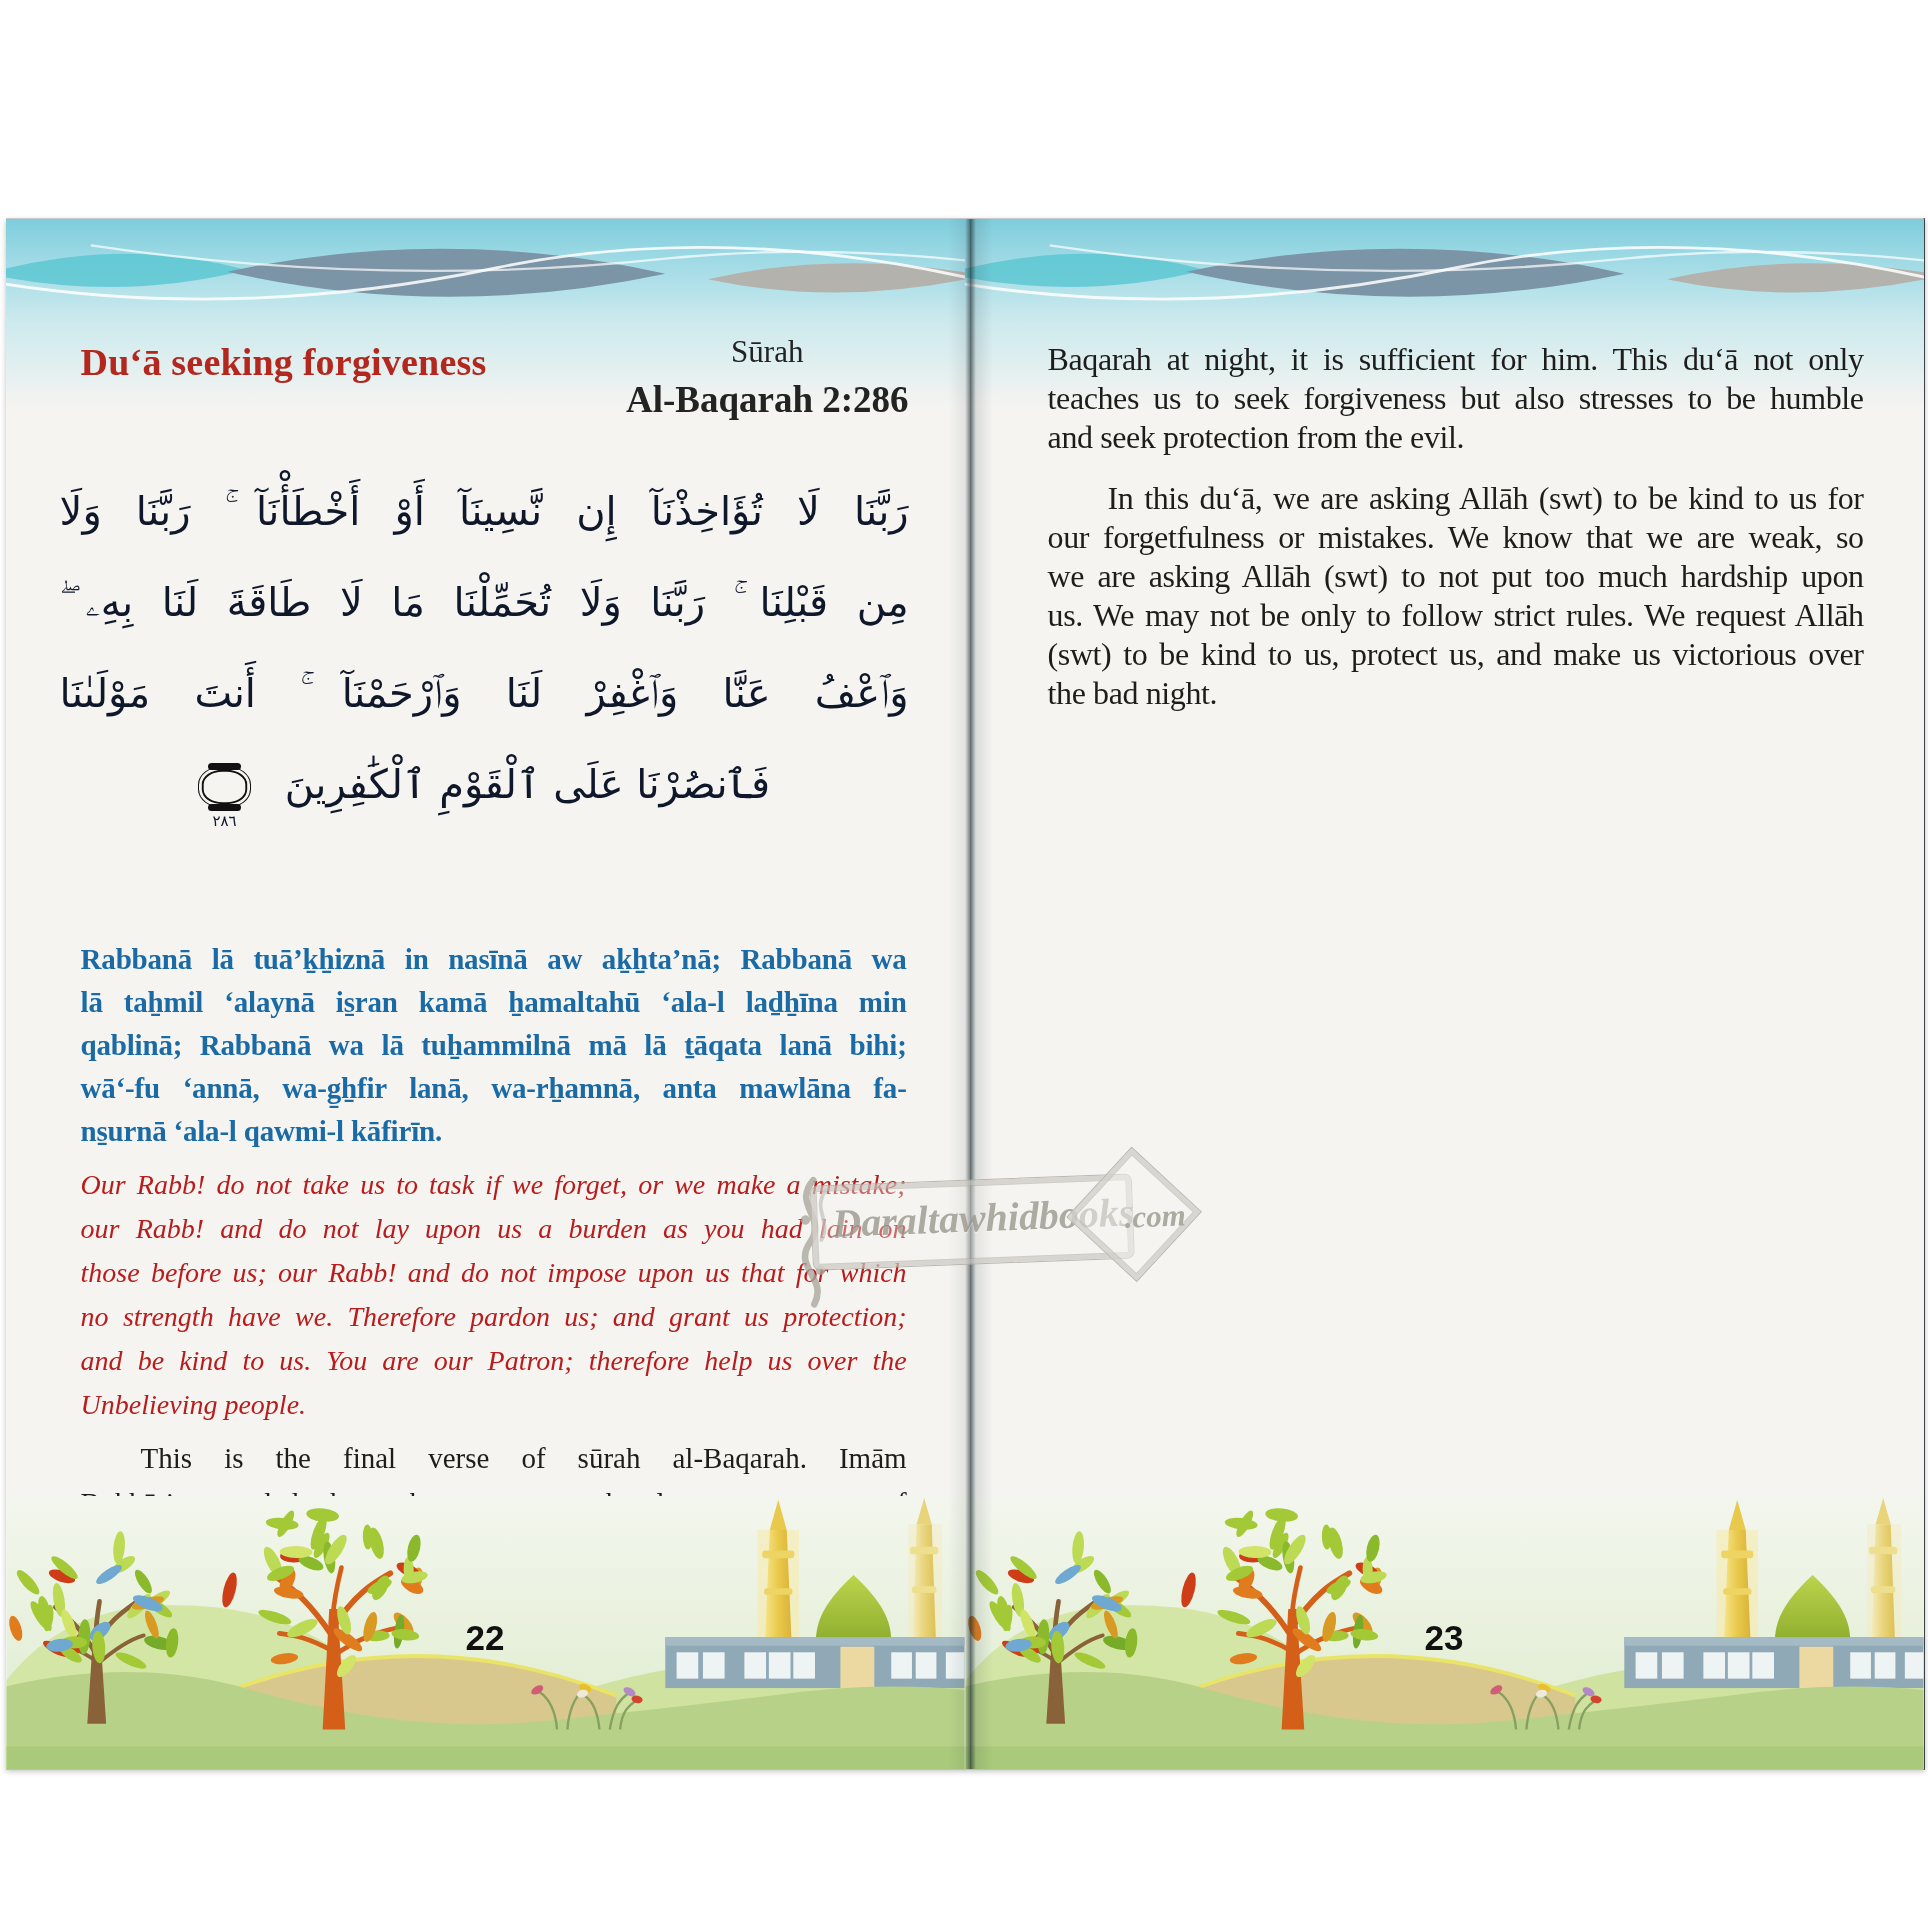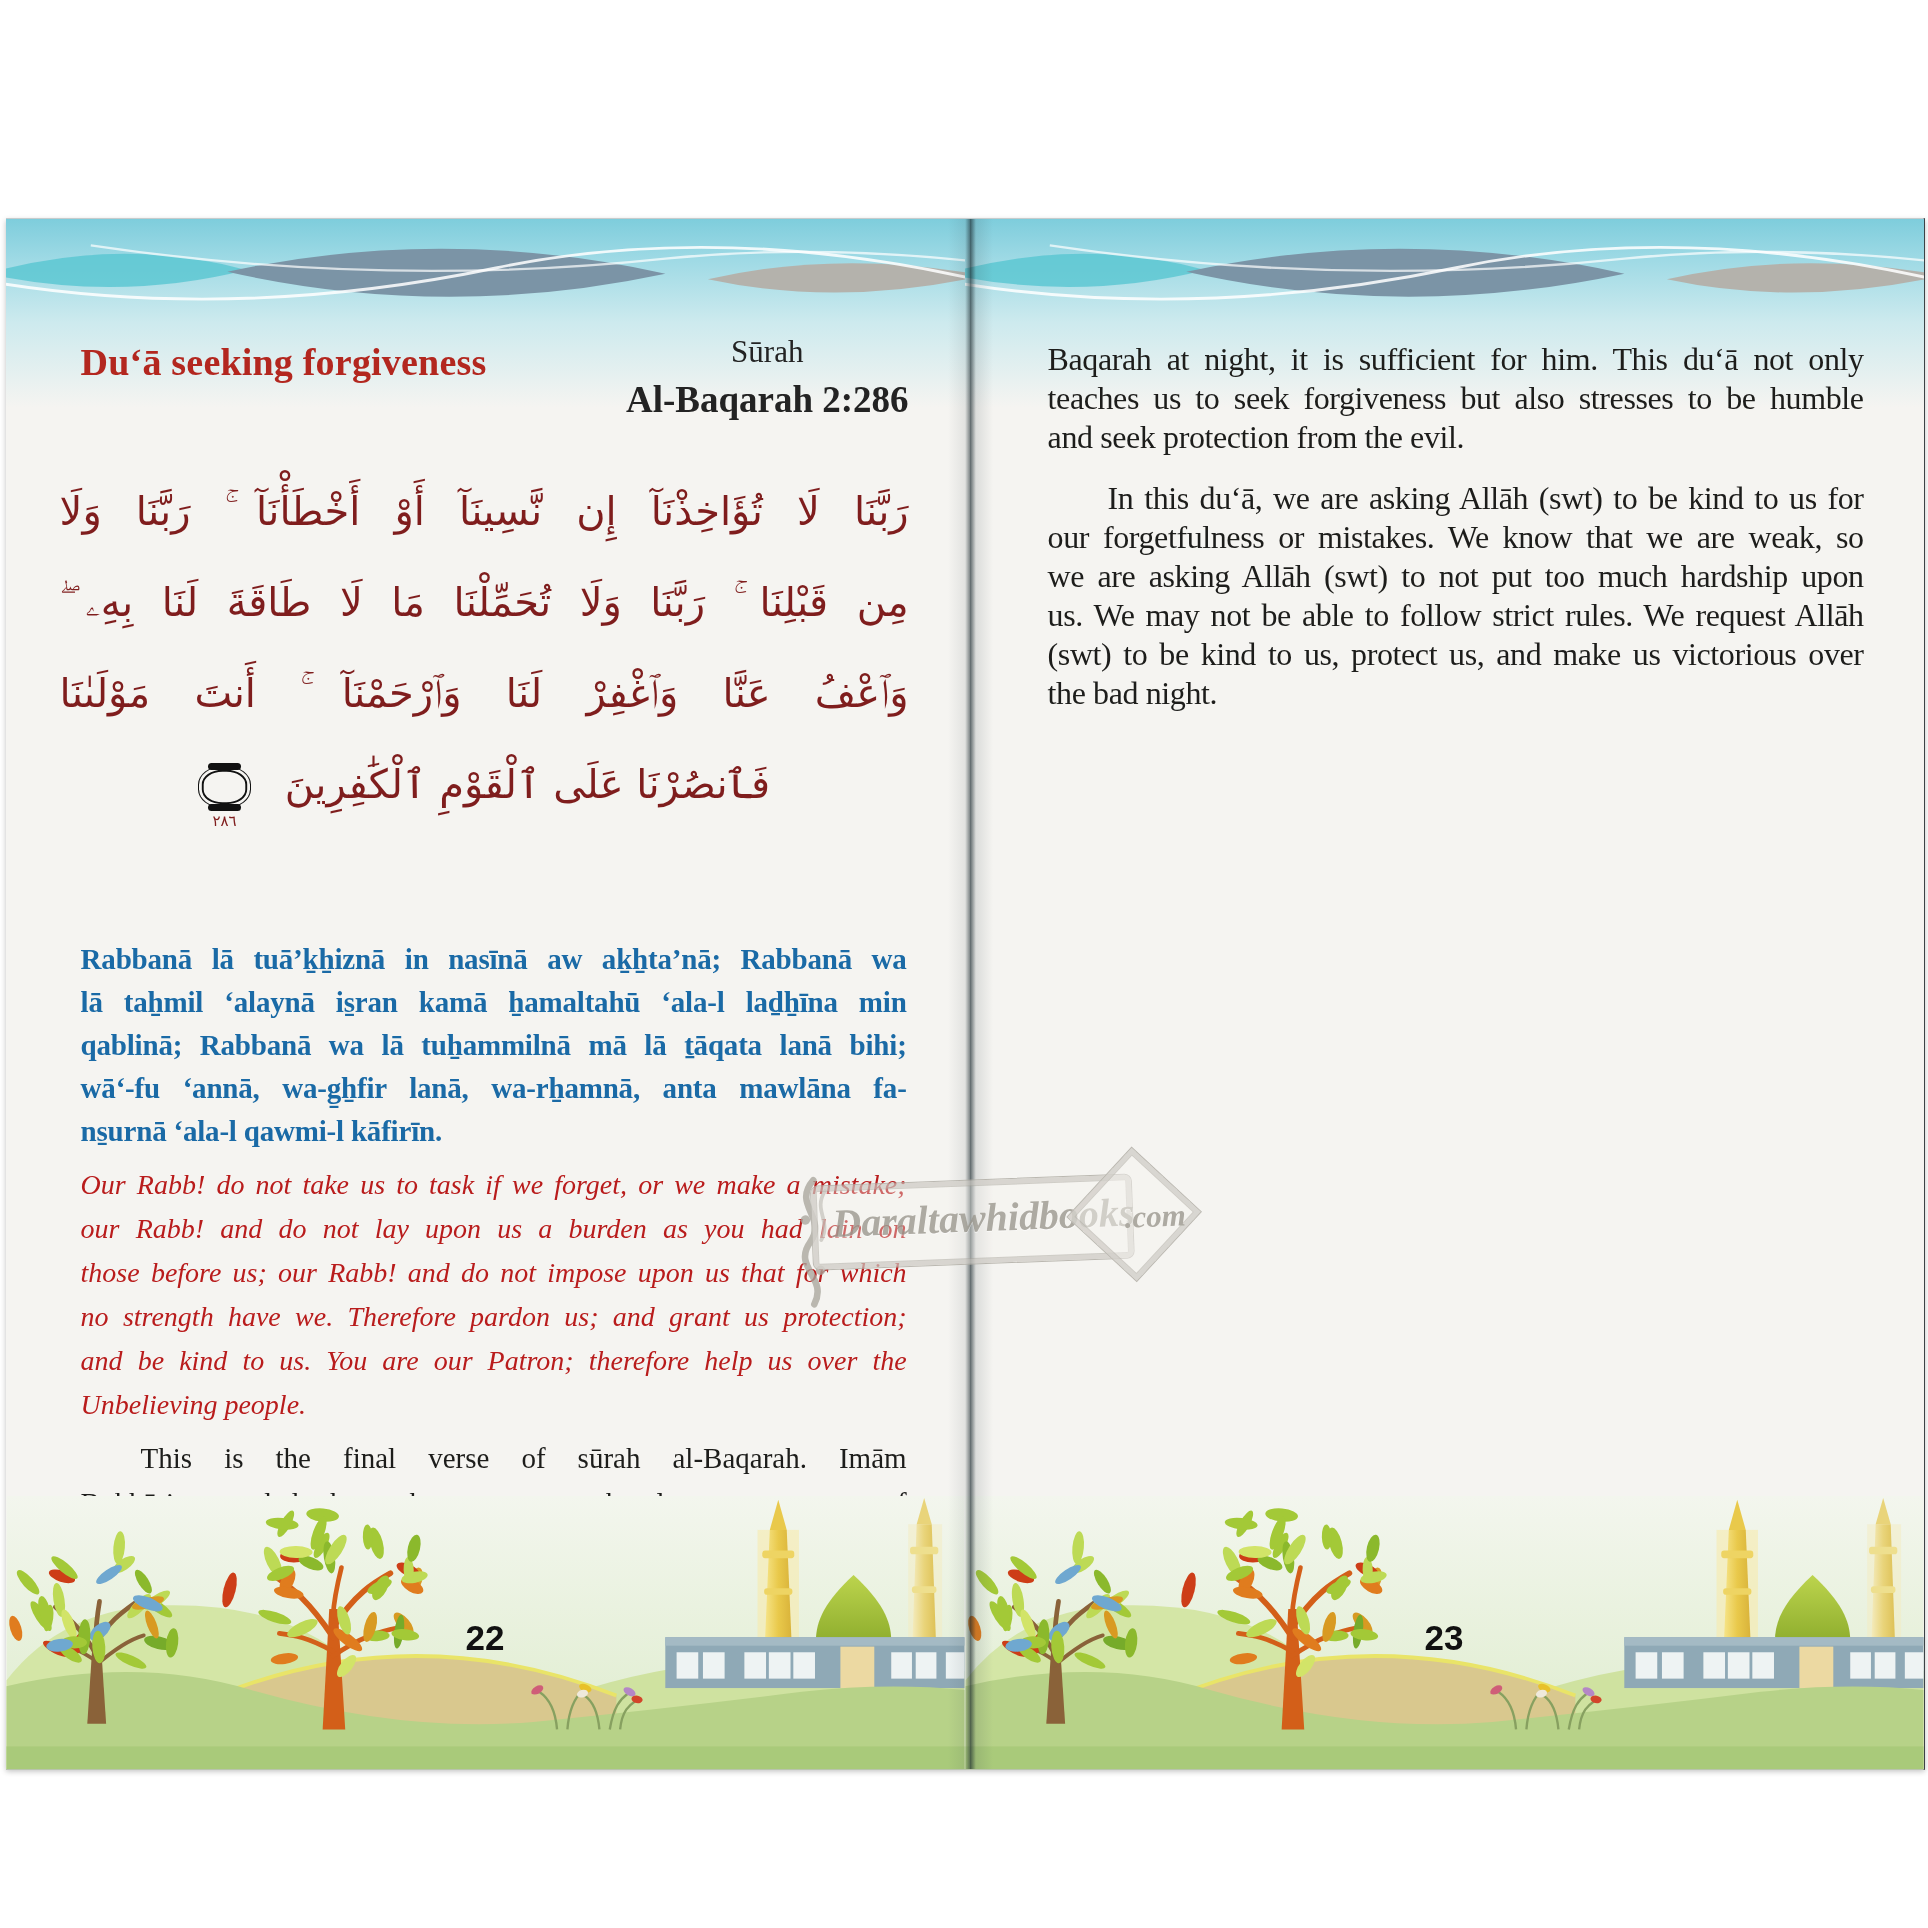--- a/index.html
+++ b/index.html
@@ -16,21 +16,21 @@
   .sky-band{position:absolute;left:0;top:0;width:959px;height:188px;
             background:linear-gradient(to bottom,#7ecddc 0%,#9fdae5 22%,#cdeaee 55%,rgba(245,249,249,0) 100%);}
   .sky-band svg{position:absolute;left:0;top:0;}
   
   .lp-header{position:absolute;left:75px;right:56px;top:121px;}
   .lp-title{color:#b3271f;font-size:38px;font-weight:bold;letter-spacing:0.2px;margin:0;display:inline-block;}
   .surah-block{position:absolute;right:0;top:-5.6px;text-align:center;color:#232323;}
   .surah-label{font-size:31px;}
   .surah-ref{font-size:37px;font-weight:bold;margin-top:8px;}
   
-  .arabic{position:absolute;left:54px;right:56px;top:247px;direction:rtl;color:#7f1d1d;
+  .arabic{position:absolute;left:54px;right:56px;top:247px;direction:rtl;color:#0f172a;
           font-family:"DejaVu Sans",sans-serif;}
   .aline{font-size:40px;line-height:91px;text-align:justify;text-align-last:justify;white-space:nowrap;}
   .aline.last{text-align:center;text-align-last:center;}
   .medallion{display:inline-block;vertical-align:middle;width:51px;height:40px;margin-right:21px;position:relative;
              border:1.9px solid #111;border-radius:46% / 44%;box-shadow:inset 0 0 0 2.8px #f5f4f1,inset 0 0 0 4.7px #111;
              text-align:center;text-align-last:center;}
   .medallion:before,.medallion:after{content:"";position:absolute;left:9.4px;right:9.4px;height:6.6px;background:#111;border-radius:3.8px;}
   .medallion:before{top:-3.8px;} .medallion:after{bottom:-3.8px;}
   .medallion span{font-size:15px;line-height:38px;font-family:"DejaVu Sans",sans-serif;}
   
@@ -306,21 +306,21 @@
     <div class="rp-body">
       <div class="para">
         <div class="line j">Baqarah at night, it is sufficient for him. This du‘ā not only</div>
         <div class="line j">teaches us to seek forgiveness but also stresses to be humble</div>
         <div class="line">and seek protection from the evil.</div>
       </div>
       <div class="para">
         <div class="line j indent">In this du‘ā, we are asking Allāh (swt) to be kind to us for</div>
         <div class="line j">our forgetfulness or mistakes. We know that we are weak, so</div>
         <div class="line j">we are asking Allāh (swt) to not put too much hardship upon</div>
-        <div class="line j">us. We may not be able to follow strict rules. We request Allāh</div>
+        <div class="line j">us. We may not be only to follow strict rules. We request Allāh</div>
         <div class="line j">(swt) to be kind to us, protect us, and make us victorious over</div>
         <div class="line">the bad night.</div>
       </div>
     </div>
 
     <div class="footer-scene">
       <svg width="959" height="273" viewBox="0 0 1018 290">
           <use href="#footer-art"></use>
         </svg>
       <div class="pagenum">23</div>

